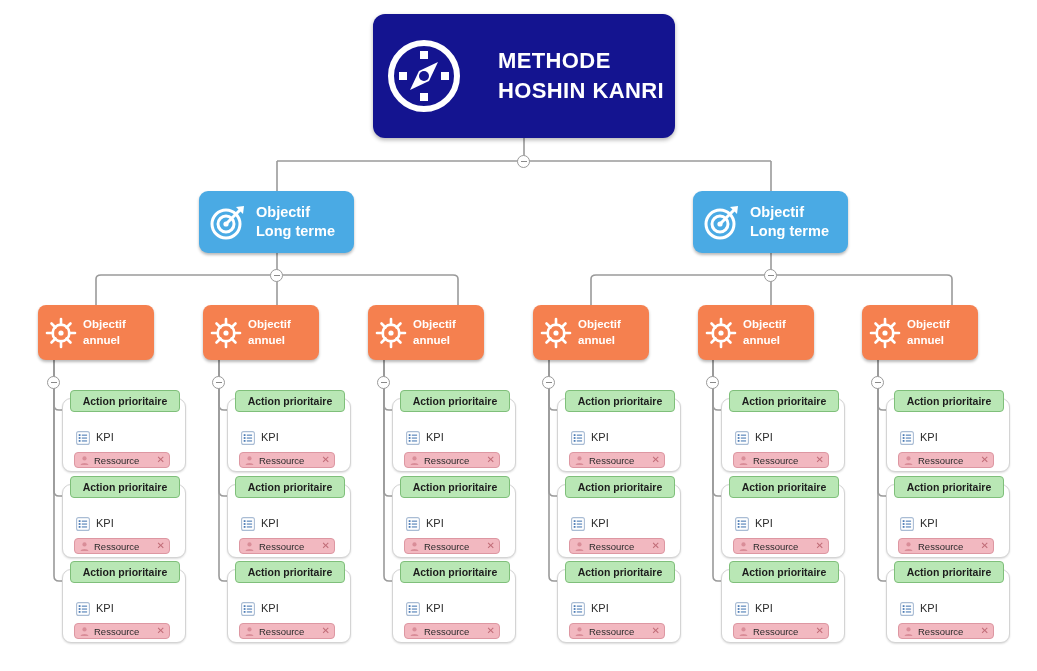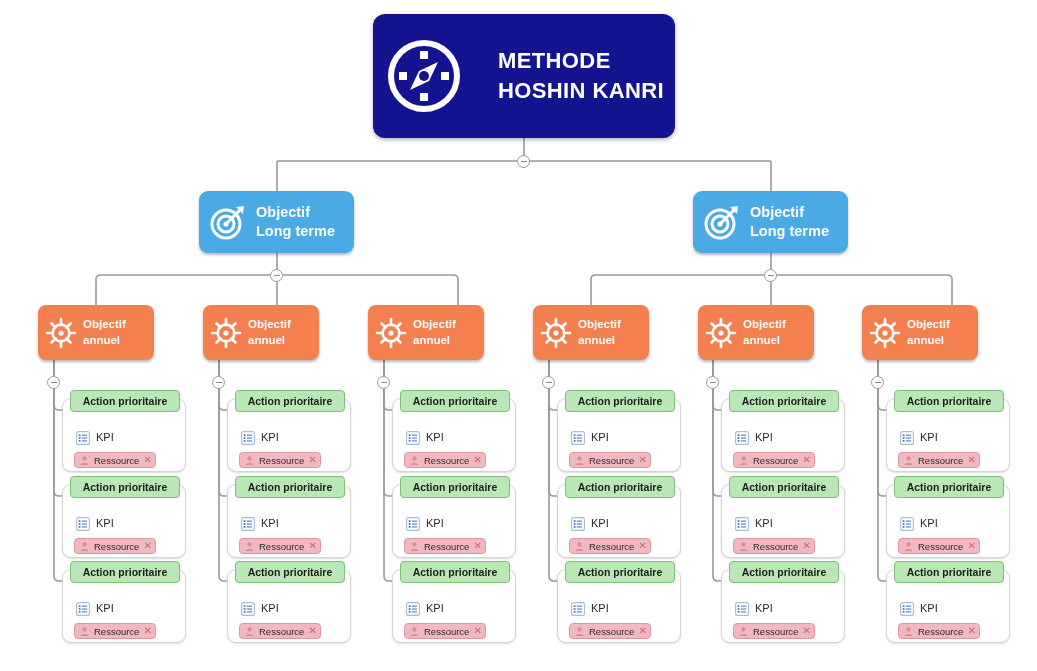--- a/index.html
+++ b/index.html
@@ -90,21 +90,21 @@
     font-size:10.5px;font-weight:bold;color:#1d1d1d;
     white-space:nowrap;
   }
   .kpi-row{
     position:absolute;left:13px;top:32px;
     display:flex;align-items:flex-start;gap:6px;
   }
   .kpi-label{font-size:11px;color:#2a2a2a;}
   .res-pill{
     position:absolute;left:11px;top:53px;
-    width:82px;height:16px;
+    width:96px;height:16px;
     background:#f2b8c0;
     border:1px solid #dd97a2;
     border-radius:4px;
     display:flex;align-items:center;
     padding:0 4px;
     gap:4px;
     box-sizing:border-box;
   }
   .res-label{font-size:9.5px;color:#2a2a2a;flex:1;}
   .res-x{font-size:10px;color:#c06b76;line-height:1;}

